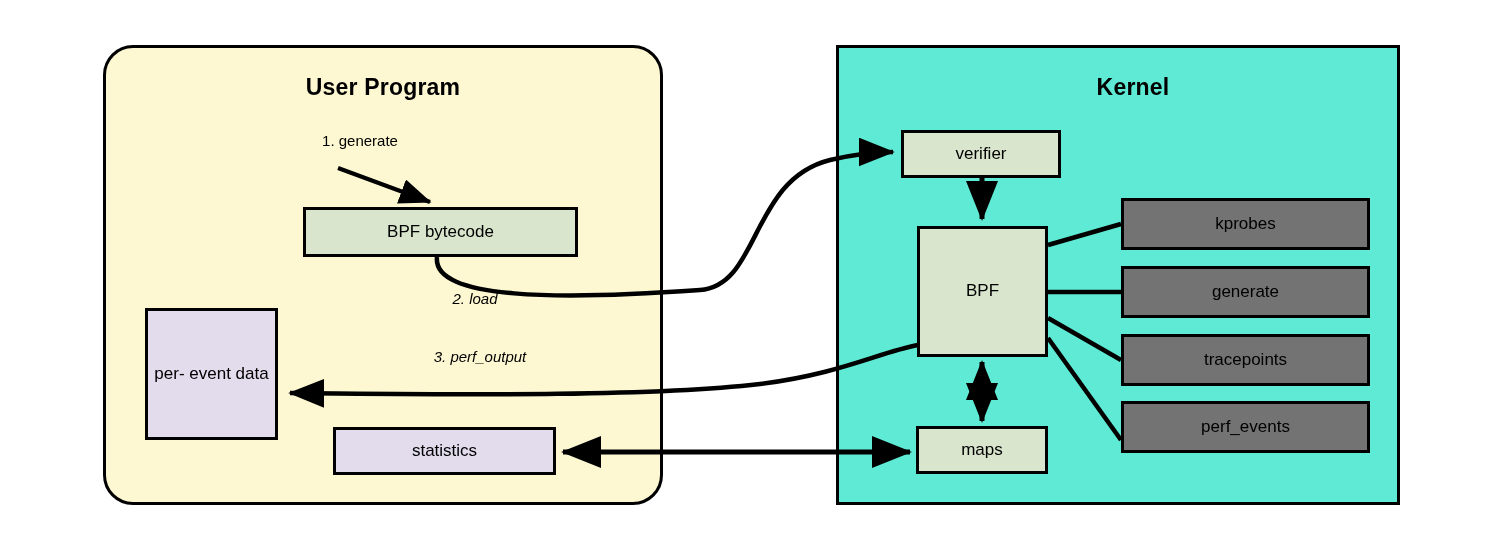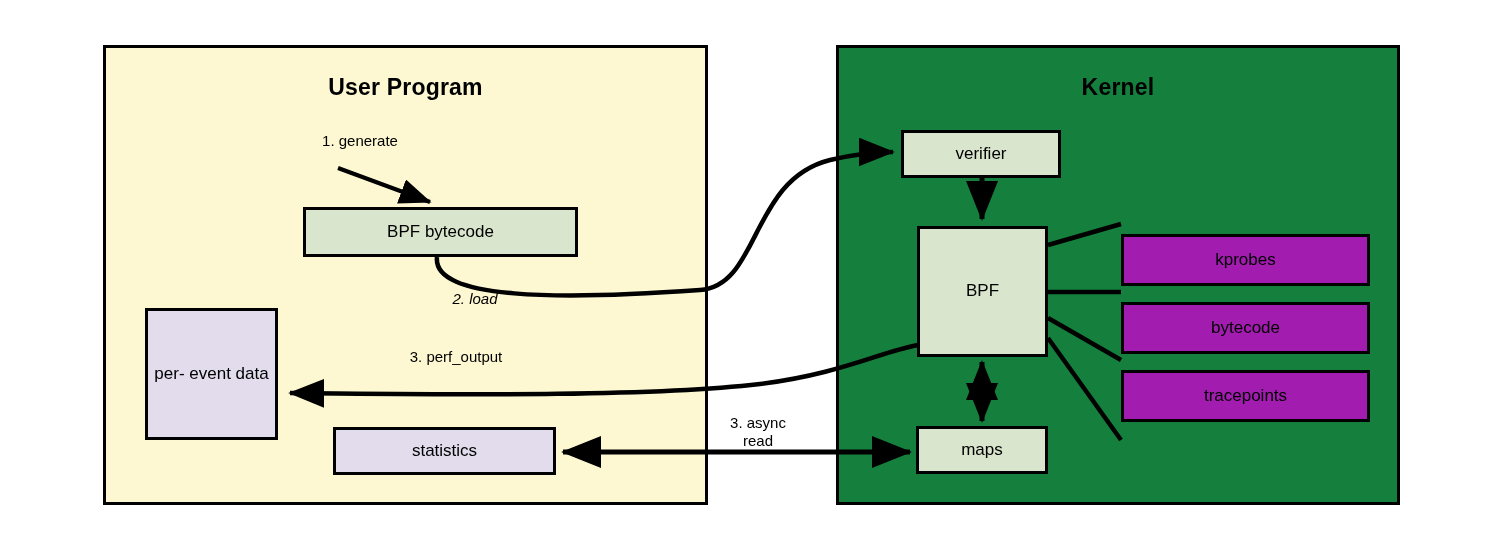--- a/index.html
+++ b/index.html
@@ -27,21 +27,21 @@
   }
   #edges { z-index: 2; pointer-events: none; }
 
   .region {
     position: absolute;
     box-sizing: border-box;
     border: 3px solid #000000;
     z-index: 1;
   }
   #region-user { background: #fdf8d2; }
-  #region-kernel { background: #15803d; }
+  #region-kernel { background: #5eead4; padding-left: 15px; }
 
   .region-title {
     position: absolute;
     width: 100%;
     text-align: center;
     font-weight: bold;
     font-size: 23px;
     color: #000000;
     letter-spacing: 0.2px;
   }
@@ -54,38 +54,38 @@
     align-items: center;
     justify-content: center;
     text-align: center;
     font-size: 17px;
     line-height: 1.22;
     color: #000000;
     z-index: 3;
   }
   .node-green  { background: #d9e5cd; }
   .node-purple { background: #e2dced; }
-  .node-blue   { background: #a21caf; margin-top: 36px; }
+  .node-blue   { background: #737373; }
 
   .edge-label {
     position: absolute;
     font-size: 15px;
     color: #000000;
     text-align: center;
     white-space: pre-line;
     line-height: 1.2;
     z-index: 4;
   }
 </style>
 </head>
 <body>
 
 <div id="canvas">
 
-  <div class="region" id="region-user" style="left:103px; top:45px; width:605px; height:460px;">
+  <div class="region" id="region-user" style="left:103px; top:45px; width:560px; height:460px;border-radius:30px;">
     <div class="region-title" style="top:26px;">User Program</div>
   </div>
 
   <div class="region" id="region-kernel" style="left:836px; top:45px; width:564px; height:460px;">
     <div class="region-title" style="top:26px;">Kernel</div>
   </div>
 
   <svg class="layer" id="edges" viewBox="0 0 1500 550">
     <defs>
       <marker id="arrow" markerWidth="9" markerHeight="9" refX="7.6" refY="3.2" orient="auto" markerUnits="strokeWidth">
@@ -111,24 +111,22 @@
     <line x1="1048" y1="245" x2="1121" y2="224" stroke="#000" stroke-width="4.5"></line>
     <line x1="1048" y1="292" x2="1121" y2="292" stroke="#000" stroke-width="4.5"></line>
     <line x1="1048" y1="318" x2="1121" y2="360" stroke="#000" stroke-width="4.5"></line>
     <line x1="1048" y1="338" x2="1121" y2="440" stroke="#000" stroke-width="4.5"></line>
   </svg>
 
   <div class="edge-label" style="left:240px; top:132px; width:240px;">1. generate</div>
 
   <div class="edge-label" style="left:375px; top:290px; width:200px;font-style:italic;">2. load</div>
 
-  <div class="edge-label" style="left:316px; top:348px; width:280px;">3. perf_output</div>
+  <div class="edge-label" style="left:340px; top:348px; width:280px;font-style:italic;">3. perf_output</div>
 
-  <div class="edge-label" style="left:668px; top:414px; width:180px;">3. async
-read</div>
 
   <div class="node node-green" style="left:303px; top:207px; width:275px; height:50px;">
     <span>BPF bytecode</span>
   </div>
 
   <div class="node node-purple" style="left:145px; top:308px; width:133px; height:132px;">
     <span>per-
 event
 data</span>
   </div>
@@ -147,21 +145,24 @@
 
   <div class="node node-green" style="left:917px; top:226px; width:131px; height:131px;">
     <span>BPF</span>
   </div>
 
   <div class="node node-blue" style="left:1121px; top:198px; width:249px; height:52px;">
     <span>kprobes</span>
   </div>
 
   <div class="node node-blue" style="left:1121px; top:266px; width:249px; height:52px;">
-    <span>bytecode</span>
+    <span>generate</span>
   </div>
 
   <div class="node node-blue" style="left:1121px; top:334px; width:249px; height:52px;">
     <span>tracepoints</span>
   </div>
 
+  <div class="node node-blue" style="left:1121px; top:401px; width:249px; height:52px;">
+    <span>perf_events</span>
+  </div>
 
 </div>
 
 </body></html>

